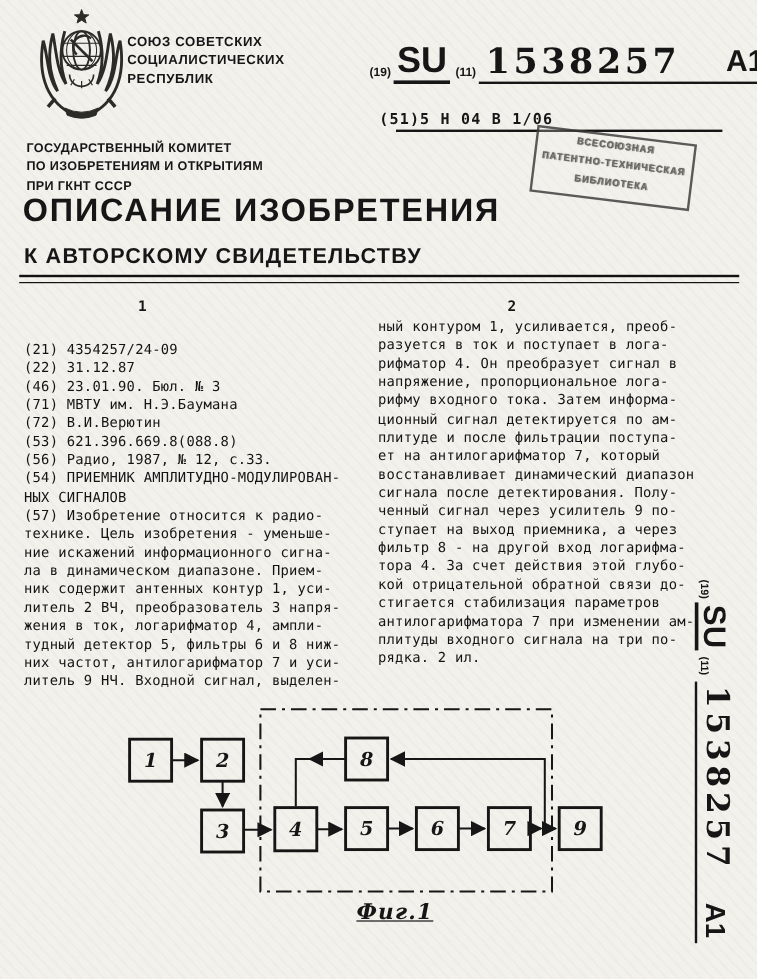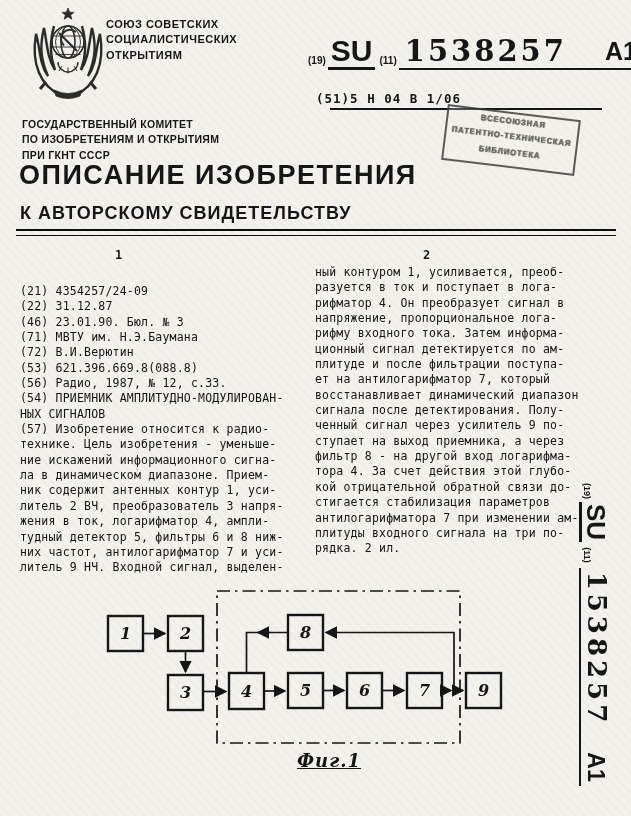--- a/index.html
+++ b/index.html
@@ -15,21 +15,21 @@
     position:absolute; inset:0;
     background:
       repeating-linear-gradient(47deg, rgba(120,115,105,0.035) 0 2px, transparent 2px 7px),
       #f3f1ec;
   }
   .abs { position:absolute; }
 
   
   .emblem { left:24px; top:6px; width:88px; height:94px; }
   .union-name {
-    left:106px; top:18px;
+    left:106px; top:29px;
     font-weight:bold; font-size:11px; line-height:13px; letter-spacing:0.5px;
   }
   .publine { left:308px; top:36px; display:flex; align-items:flex-end; }
   .tiny-code { font-weight:bold; font-size:10px; margin:0 2px 4px 0; }
   .su-big {
     font-weight:bold; font-size:30px; line-height:30px;
     border-bottom:3px solid #161616; padding:0 3px 1px 3px;
   }
   .num-big {
     font-family:"DejaVu Serif", serif;
@@ -128,21 +128,21 @@
       <path d="M50 90 C72 80 81 58 76 28 C72 40 73 58 64 70 C72 52 72 38 68 22 C65 36 65 52 57 64 C63 48 62 34 58 20" stroke-width="2.4"></path>
 
       <path d="M30 84 q14 7 28 0 l-2 6 q-12 5 -24 0 Z" fill="#2b2b28" stroke-width="0.8"></path>
       <path d="M22 76 l-6 7 M66 76 l6 7" stroke-width="3"></path>
     </g>
   </svg>
 
   <div class="abs union-name">
       <div class="tline">СОЮЗ СОВЕТСКИХ</div>
       <div class="tline">СОЦИАЛИСТИЧЕСКИХ</div>
-      <div class="tline">ОТКРЫТИЯМ</div>
+      <div class="tline">РЕСПУБЛИК</div>
     </div>
 
   <div class="abs publine">
     <span class="tiny-code">(19)</span>
     <span class="su-big">SU</span>
     <span class="tiny-code" style="margin-left:4px">(11)</span>
     <span class="num-kind-wrap">
       <span class="num-big" style="border-bottom:none">1538257</span>
       <span class="kind-big">A1</span>
     </span>

